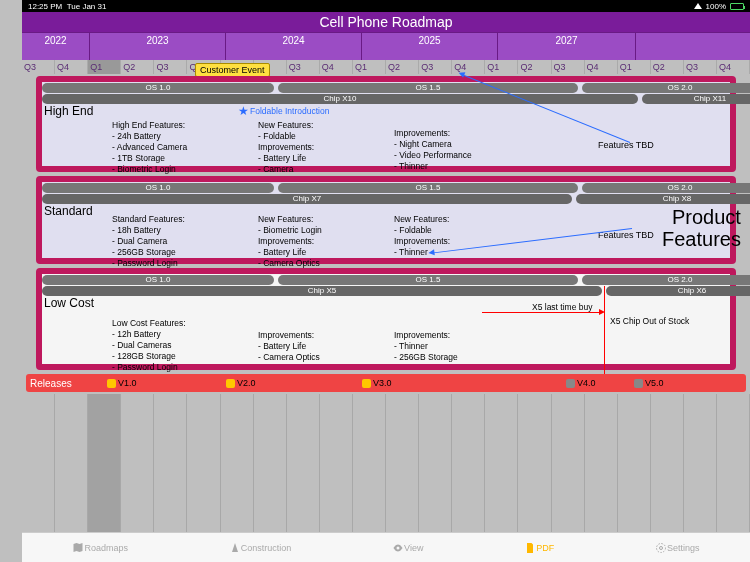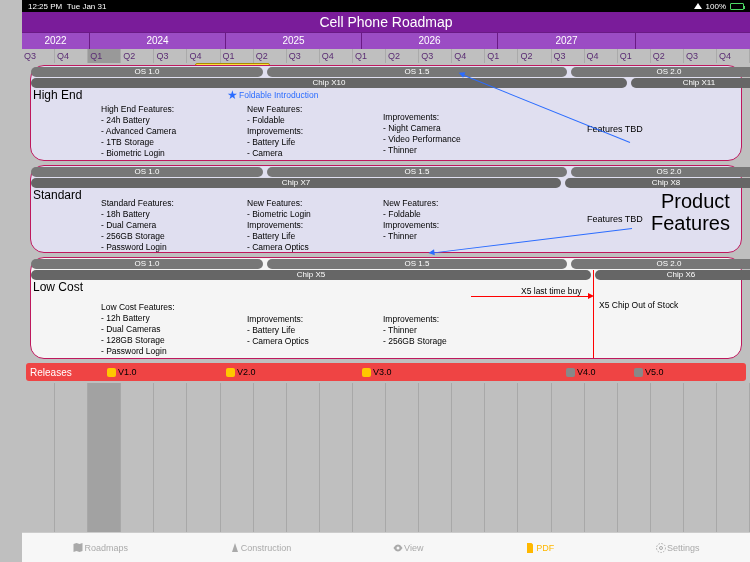--- a/index.html
+++ b/index.html
@@ -10,30 +10,30 @@
   .status .right { display: flex; gap: 4px; align-items: center; }
   .wifi { width:0;height:0;border-left:4px solid transparent;border-right:4px solid transparent;border-bottom:6px solid #fff;display:inline-block; }
   .batt { width:14px;height:7px;border:1px solid #4cd964;border-radius:1px;position:relative;display:inline-block; }
   .batt::after{content:"";position:absolute;right:-2px;top:2px;width:1px;height:3px;background:#4cd964;}
   .batt .fill{background:#4cd964;width:100%;height:100%;}
 
   
   .title { height: 20px; background: #7a1c9a; color: #fff; font-size: 14px; text-align: center; line-height: 20px; font-weight: 400; }
 
   
-  .years { height: 17px; background: #9b4cc4; display: flex; border-top:1px solid #6a1a85; }
+  .years { height: 28px; background: #9b4cc4; display: flex; border-top:1px solid #6a1a85; }
   .years div { flex: 0 0 auto; text-align: center; font-size: 10px; color: #fff; border-right: 1px solid #6a1a85; line-height: 16px; }
 
   
   .quarters { height: 14px; display: flex; background: #bfbfbf; }
   .quarters div { width: 34px; font-size: 9px; color: #5a2c73; text-align: left; padding-left:2px; border-right: 1px solid #aaa; line-height: 14px; }
   .quarters .shade { background: #999; }
 
   
-  .lane { background: #e0dff0; border: 1px solid #be185d; border-radius: 14px; margin: 2px 8px; position: relative; overflow: visible; }
+  .lane { background: #e0dff0; border: 6px solid #be185d; border-radius: 4px; margin: 2px 14px; position: relative; overflow: visible; }
   .lane.lc { background: #f5f5f5; }
   .lane-header { position: absolute; left: 2px; top: 22px; font-size: 12px; font-weight: 400; color:#000; }
 
   .bar { position: absolute; height: 10px; background: #777; border-radius: 5px; font-size: 8px; color: #fff; text-align: center; line-height: 10px; }
   .bar.os { top: 1px; }
   .bar.chip { top: 12px; background: #666; }
 
   .event { position: absolute; background: #ffe040; border:1px solid #a88b00; font-size: 9px; padding: 1px 4px; border-radius:2px; }
 
   .feat { position: absolute; font-size: 8.5px; color: #000; line-height: 11px; white-space: nowrap; }
@@ -82,23 +82,23 @@
     <span class="wifi"></span>
     <span>100%</span>
     <span class="batt"><span class="fill"></span></span>
   </span>
 </div>
 
 <div class="title">Cell Phone Roadmap</div>
 
 <div class="years">
   <div style="width:68px">2022</div>
+  <div style="width:136px">2023</div>
   <div style="width:136px">2024</div>
   <div style="width:136px">2025</div>
-  <div style="width:136px">2026</div>
   <div style="width:138px">2027</div>
 </div>
 
 <div class="quarters">
   <div>Q3</div>
       <div>Q4</div>
   <div class="shade">Q1</div>
       <div>Q2</div>
       <div>Q3</div>
       <div>Q4</div>

